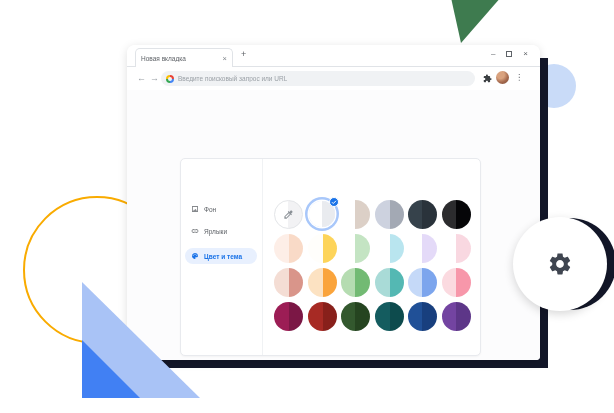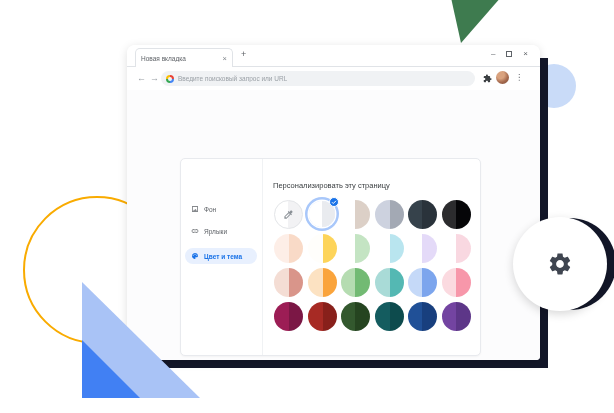--- a/index.html
+++ b/index.html
@@ -152,21 +152,20 @@
             <span class="nav-label">Ярлыки</span>
           </div>
           <div class="nav-item ni-2 active">
             <svg width="8" height="8" viewBox="0 0 24 24" fill="#1a73e8">
               <path d="M12,3c-4.97,0-9,4.03-9,9s4.03,9,9,9c0.83,0,1.5-0.67,1.5-1.5c0-0.39-0.15-0.74-0.39-1.01 c-0.23-0.26-0.38-0.61-0.38-0.99c0-0.83,0.67-1.5,1.5-1.5H16c2.76,0,5-2.24,5-5C21,6.58,16.97,3,12,3z M6.5,12 C5.67,12,5,11.33,5,10.5S5.67,9,6.5,9S8,9.67,8,10.5S7.33,12,6.5,12z M9.5,8C8.67,8,8,7.33,8,6.5S8.67,5,9.5,5S11,5.67,11,6.5 S10.33,8,9.5,8z M14.5,8C13.67,8,13,7.33,13,6.5S13.67,5,14.5,5S16,5.67,16,6.5S15.33,8,14.5,8z M17.5,12 c-0.83,0-1.5-0.67-1.5-1.5S16.67,9,17.5,9S19,9.67,19,10.5S18.33,12,17.5,12z"></path>
             </svg>
             <span class="nav-label">Цвет и тема</span>
           </div>
         </div>
 
-        <div class="heading">Персонализировать эту страницу</div>
         <div class="swatch-grid">
             <div class="cell">
               <div class="swatch picker" style="background: linear-gradient(90deg, rgb(255, 255, 255) 0px, rgb(255, 255, 255) 50%, rgb(242, 242, 244) 50%, rgb(242, 242, 244) 100%);">
                 <svg width="11" height="11" viewBox="0 0 24 24" fill="#8a9096">
                   <path d="M20.71,5.63l-2.34-2.34c-0.39-0.39-1.02-0.39-1.41,0l-3.12,3.12l-1.93-1.91L10.5,5.91l1.42,1.42L3,16.25V21h4.75 l8.92-8.92l1.42,1.42l1.41-1.41l-1.92-1.92l3.12-3.12C21.1,6.65,21.1,6.02,20.71,5.63z M6.92,19L5,17.08l8.06-8.06l1.92,1.92 L6.92,19z"></path>
                 </svg>
               </div>
             </div>
             <div class="cell">
               <div class="swatch selected" style="background: linear-gradient(90deg, rgb(255, 255, 255) 0px, rgb(255, 255, 255) 50%, rgb(233, 235, 239) 50%, rgb(233, 235, 239) 100%);">

